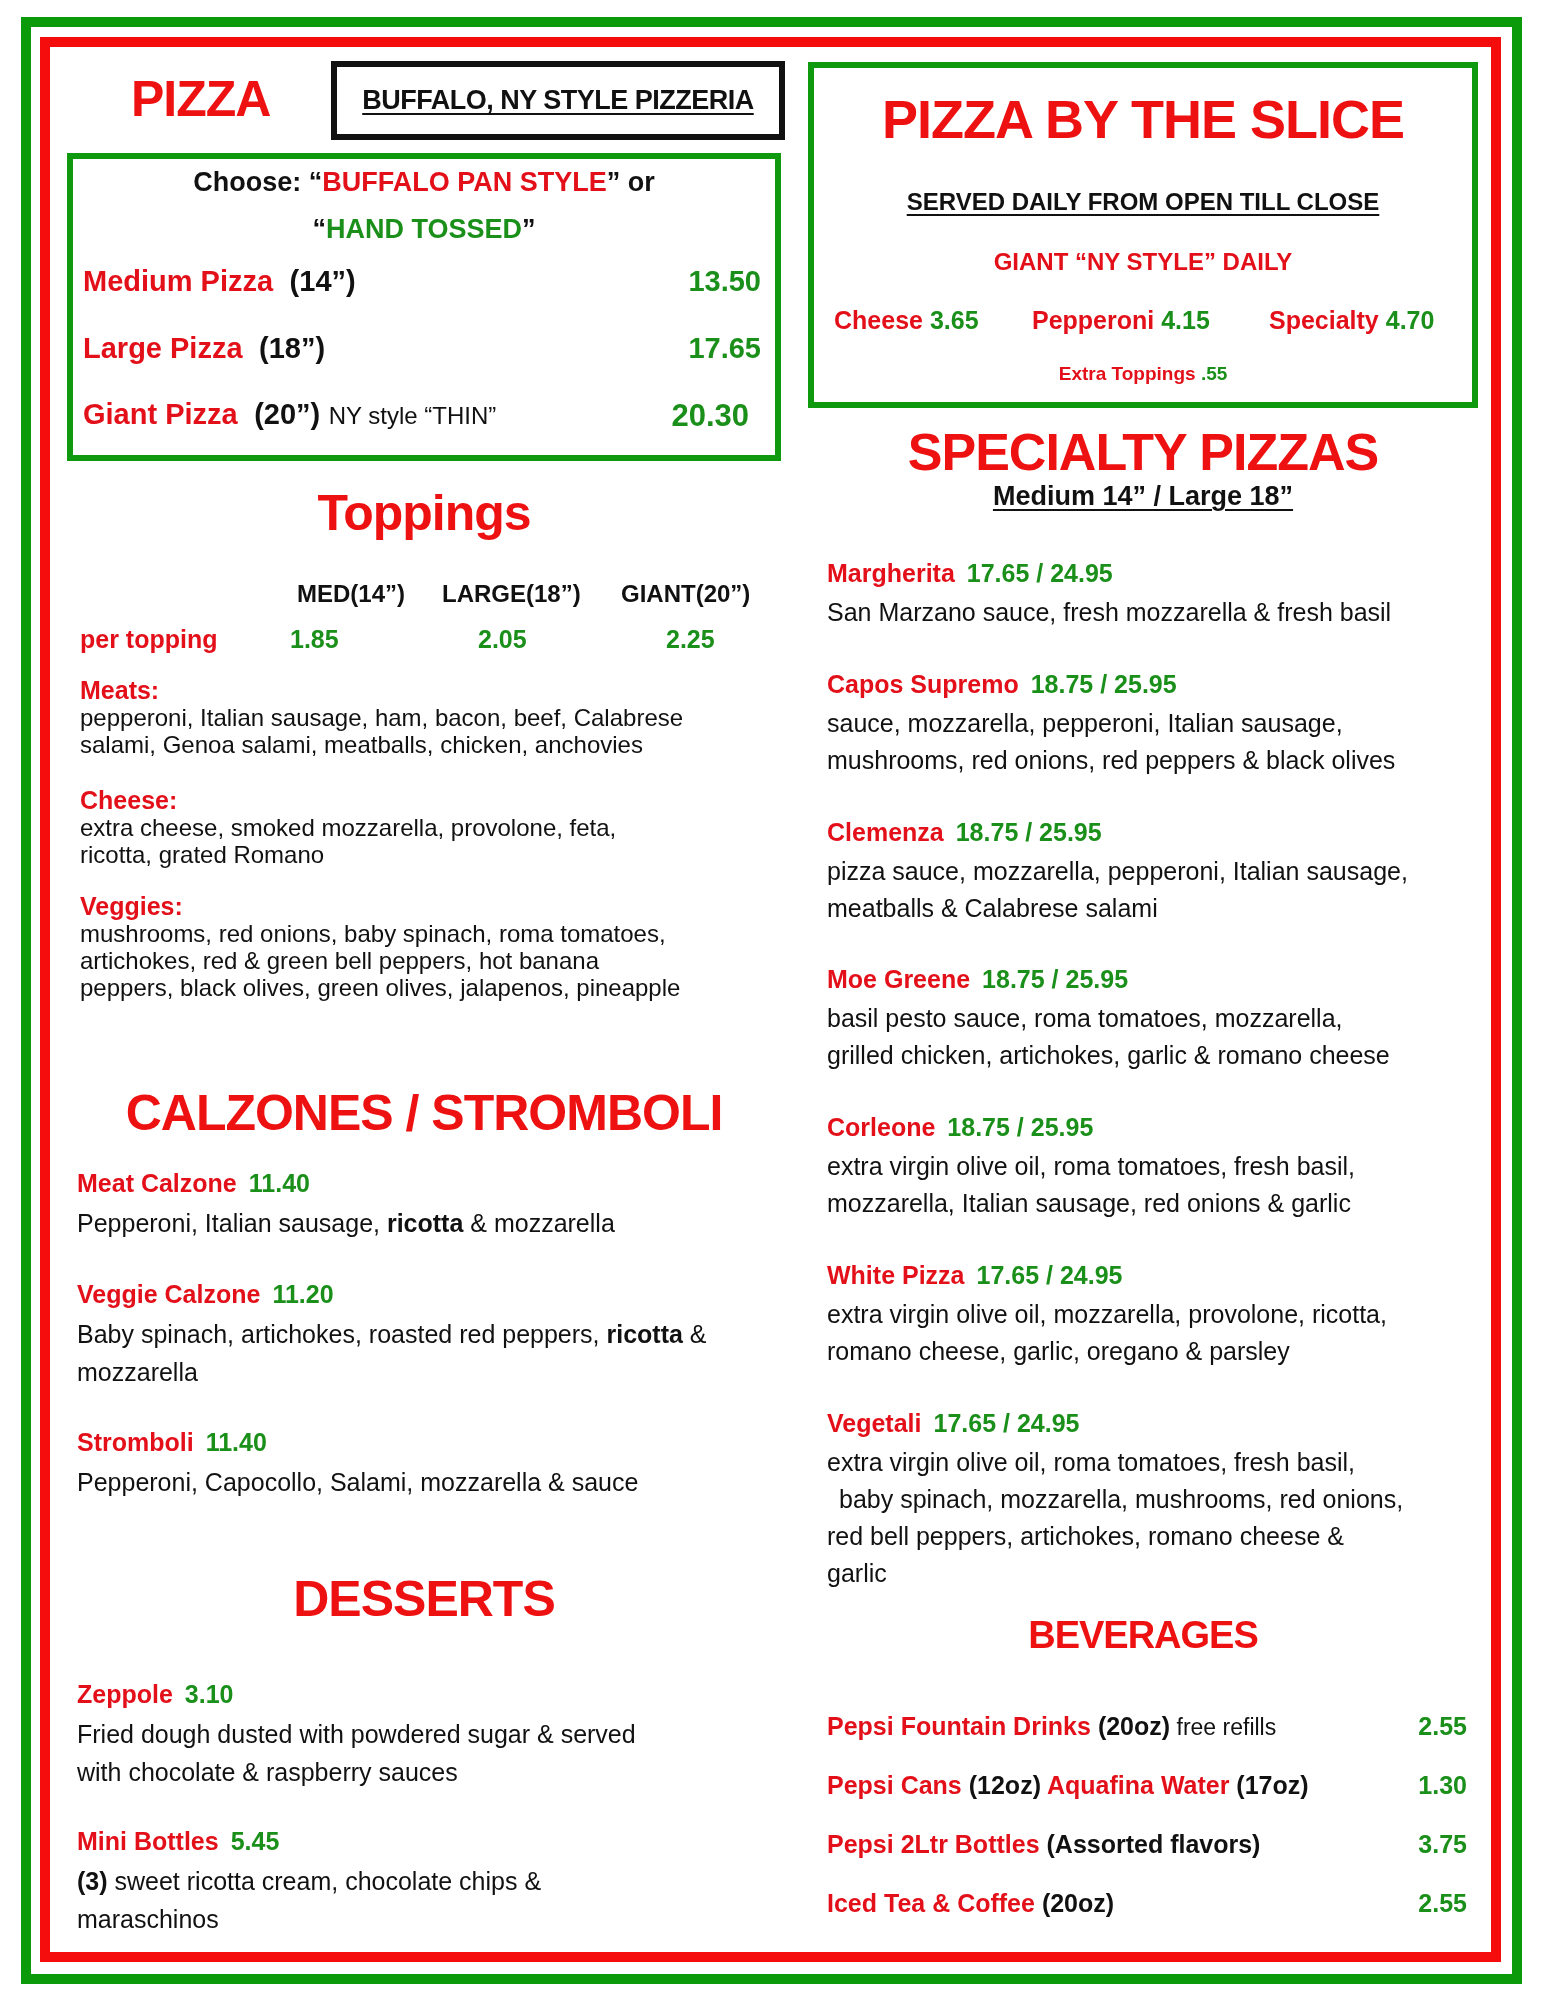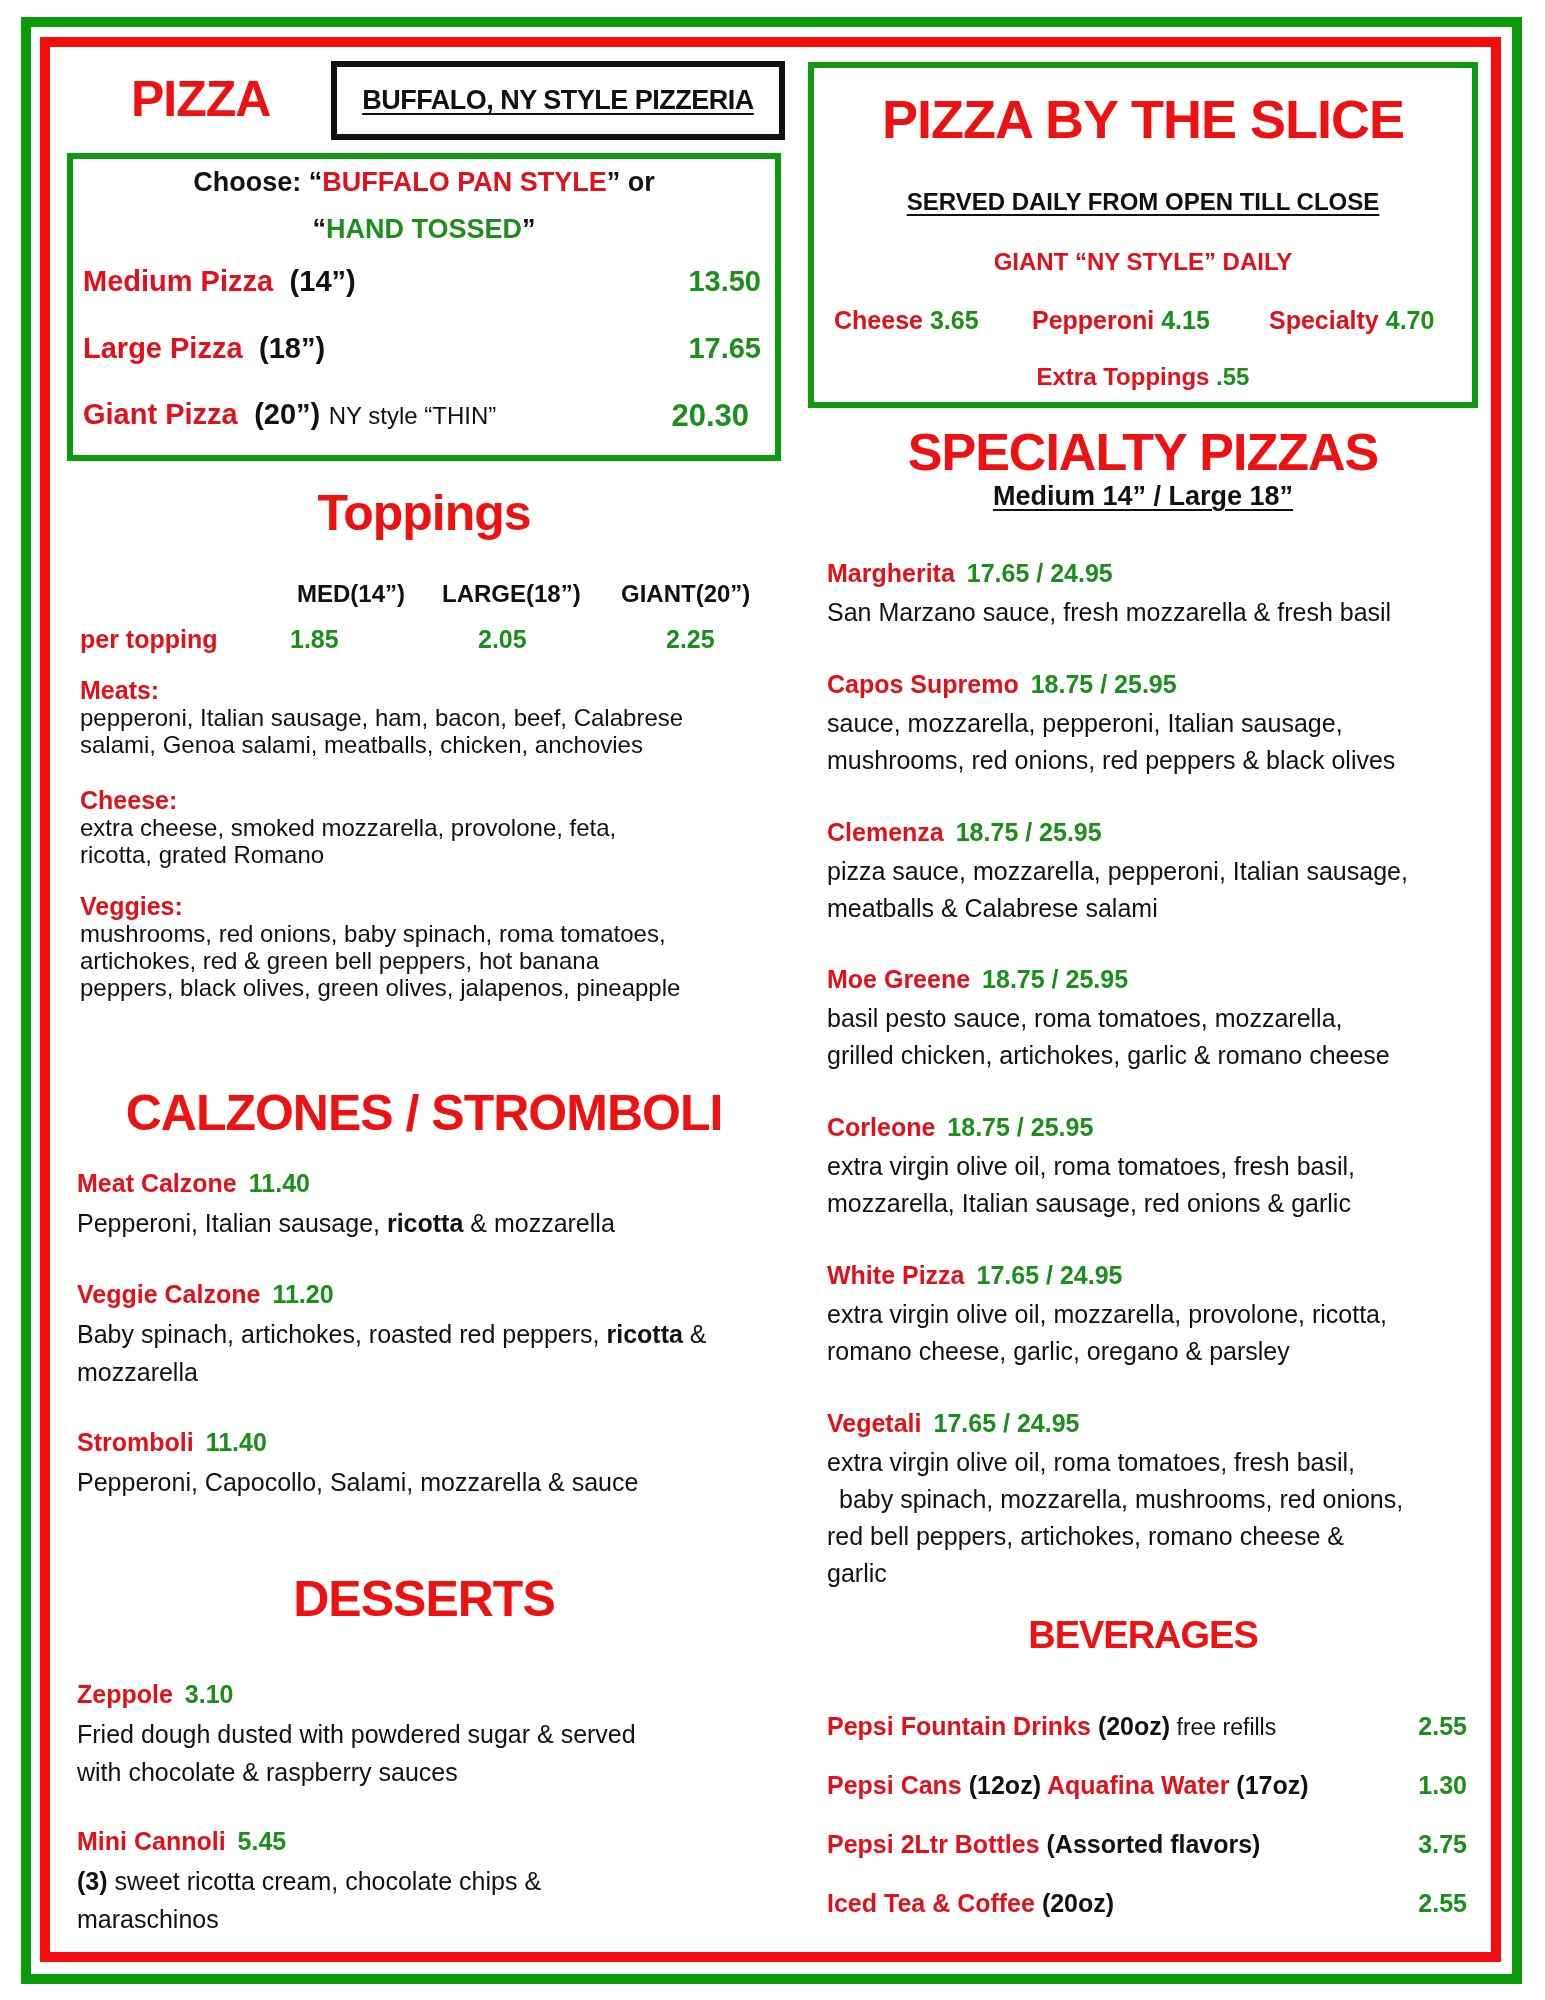--- a/index.html
+++ b/index.html
@@ -107,39 +107,39 @@
 </div>
 
 <div class="abs h1 center" style="left:67px; width:714px; top:1570px; font-size:50px;">DESSERTS</div>
 
 <div class="abs" style="left:77px; top:1677px; width:710px;">
   <div style="line-height:34px;"><span class="item-title red">Zeppole</span><span class="item-title grn" style="margin-left:12px;">3.10</span></div>
   <div class="txt" style="line-height:38px;">Fried dough dusted with powdered sugar &amp; served</div>
   <div class="txt" style="line-height:38px;">with chocolate &amp; raspberry sauces</div>
 </div>
 <div class="abs" style="left:77px; top:1824px; width:710px;">
-  <div style="line-height:34px;"><span class="item-title red">Mini Cannoli</span><span class="item-title grn" style="margin-left:12px;">5.45</span></div>
+  <div style="line-height:34px;"><span class="item-title red">Mini Bottles</span><span class="item-title grn" style="margin-left:12px;">5.45</span></div>
   <div class="txt" style="line-height:38px;"><span class="b">(3)</span><span> sweet ricotta cream, chocolate chips &amp;</span></div>
   <div class="txt" style="line-height:38px;">maraschinos</div>
 </div>
 
 <div id="slice-box" class="abs box-green">
   <div class="abs h1 center" style="left:0; right:0; top:20px; font-size:54px;">PIZZA BY THE SLICE</div>
   <div class="abs b blk u center" style="left:0; right:0; top:120px; font-size:24px;">SERVED DAILY FROM OPEN TILL CLOSE</div>
   <div class="abs b red center" style="left:0; right:0; top:180px; font-size:24px;">GIANT “NY STYLE” DAILY</div>
   <div class="abs b" style="left:20px; top:238px; font-size:25px; white-space:nowrap;">
     <span class="red">Cheese</span> <span class="grn">3.65</span>
   </div>
   <div class="abs b" style="left:218px; top:238px; font-size:25px; white-space:nowrap;">
     <span class="red">Pepperoni</span> <span class="grn">4.15</span>
   </div>
   <div class="abs b" style="left:455px; top:238px; font-size:25px; white-space:nowrap;">
     <span class="red">Specialty</span> <span class="grn">4.70</span>
   </div>
-  <div class="abs b center" style="left:0; right:0; top:295px; font-size:24px; white-space:nowrap;">
+  <div class="abs b center" style="left:0; right:0; top:295px; font-size:19px; white-space:nowrap;">
     <span class="red">Extra Toppings</span> <span class="grn">.55</span>
   </div>
 </div>
 
 <div class="abs h1 center" style="left:808px; width:670px; top:422px; font-size:52px;">SPECIALTY PIZZAS</div>
 <div class="abs b blk u center" style="left:808px; width:670px; top:481px; font-size:27px;">Medium 14” / Large 18”</div>
 
 <div class="abs" style="left:827px; top:556px; width:660px;">
   <div style="line-height:34px;"><span class="item-title red">Margherita</span><span class="item-title grn" style="margin-left:12px;">17.65 / 24.95</span></div>
   <div class="txt" style="line-height:37px;">San Marzano sauce, fresh mozzarella &amp; fresh basil</div>

